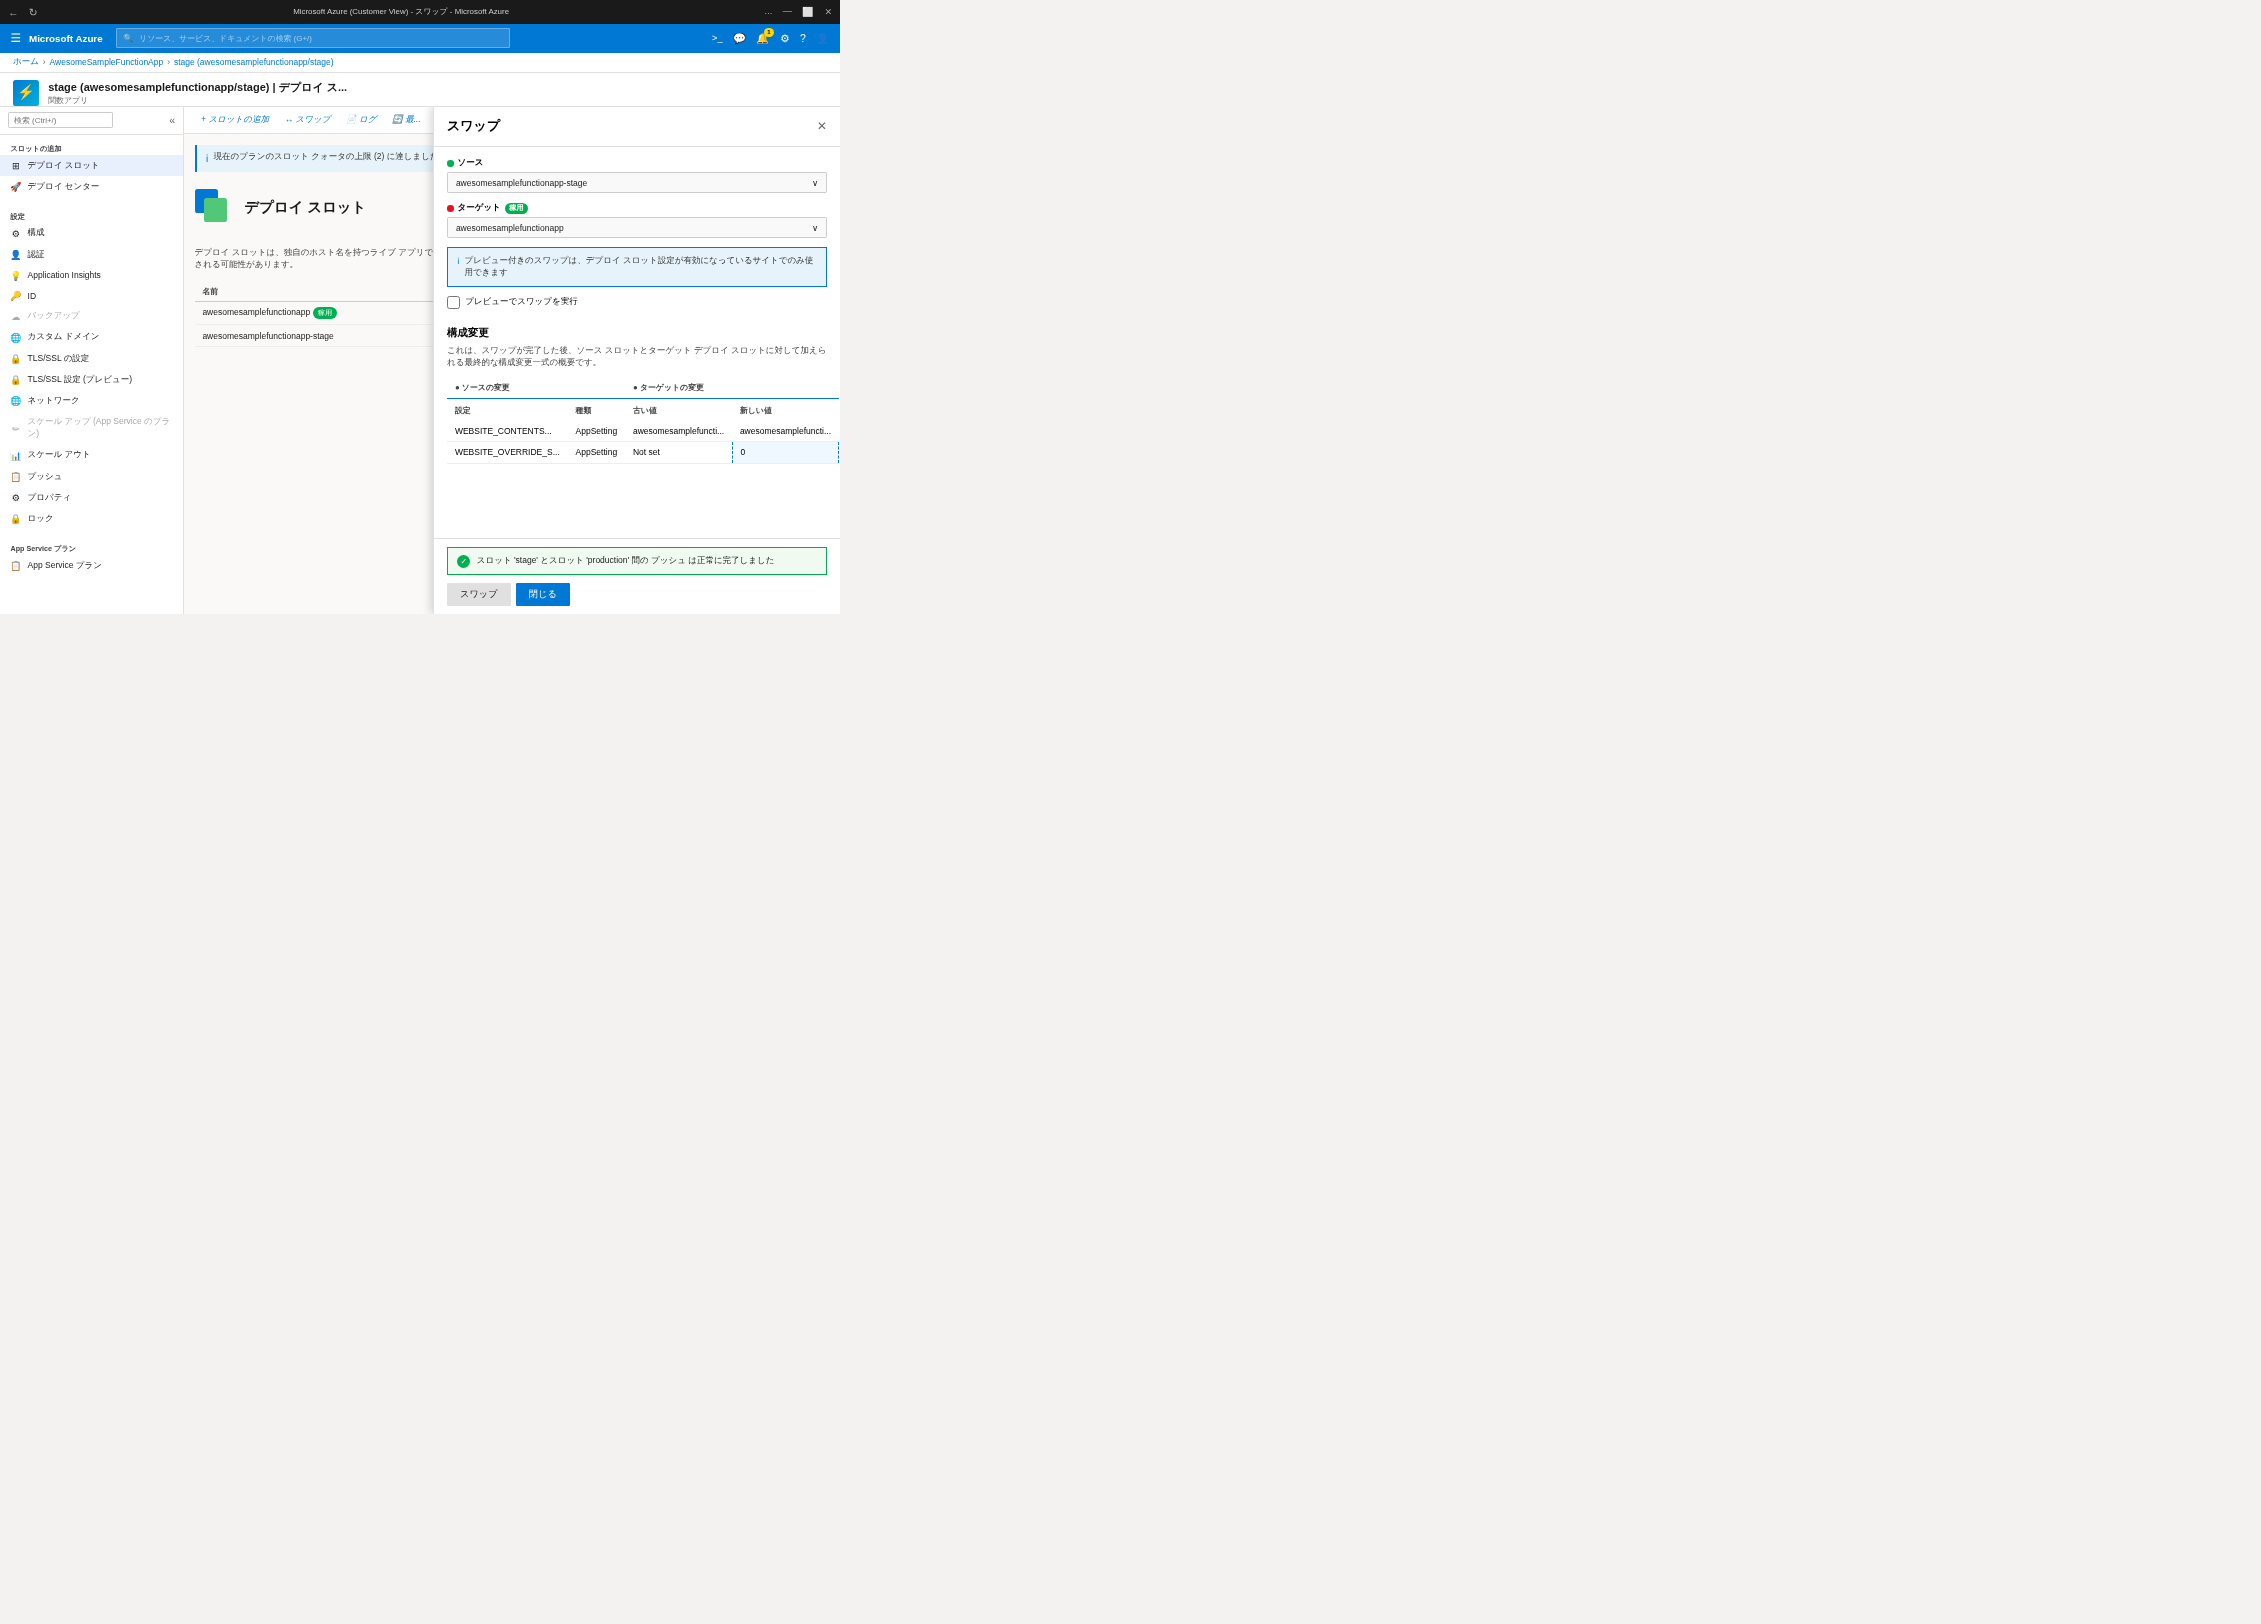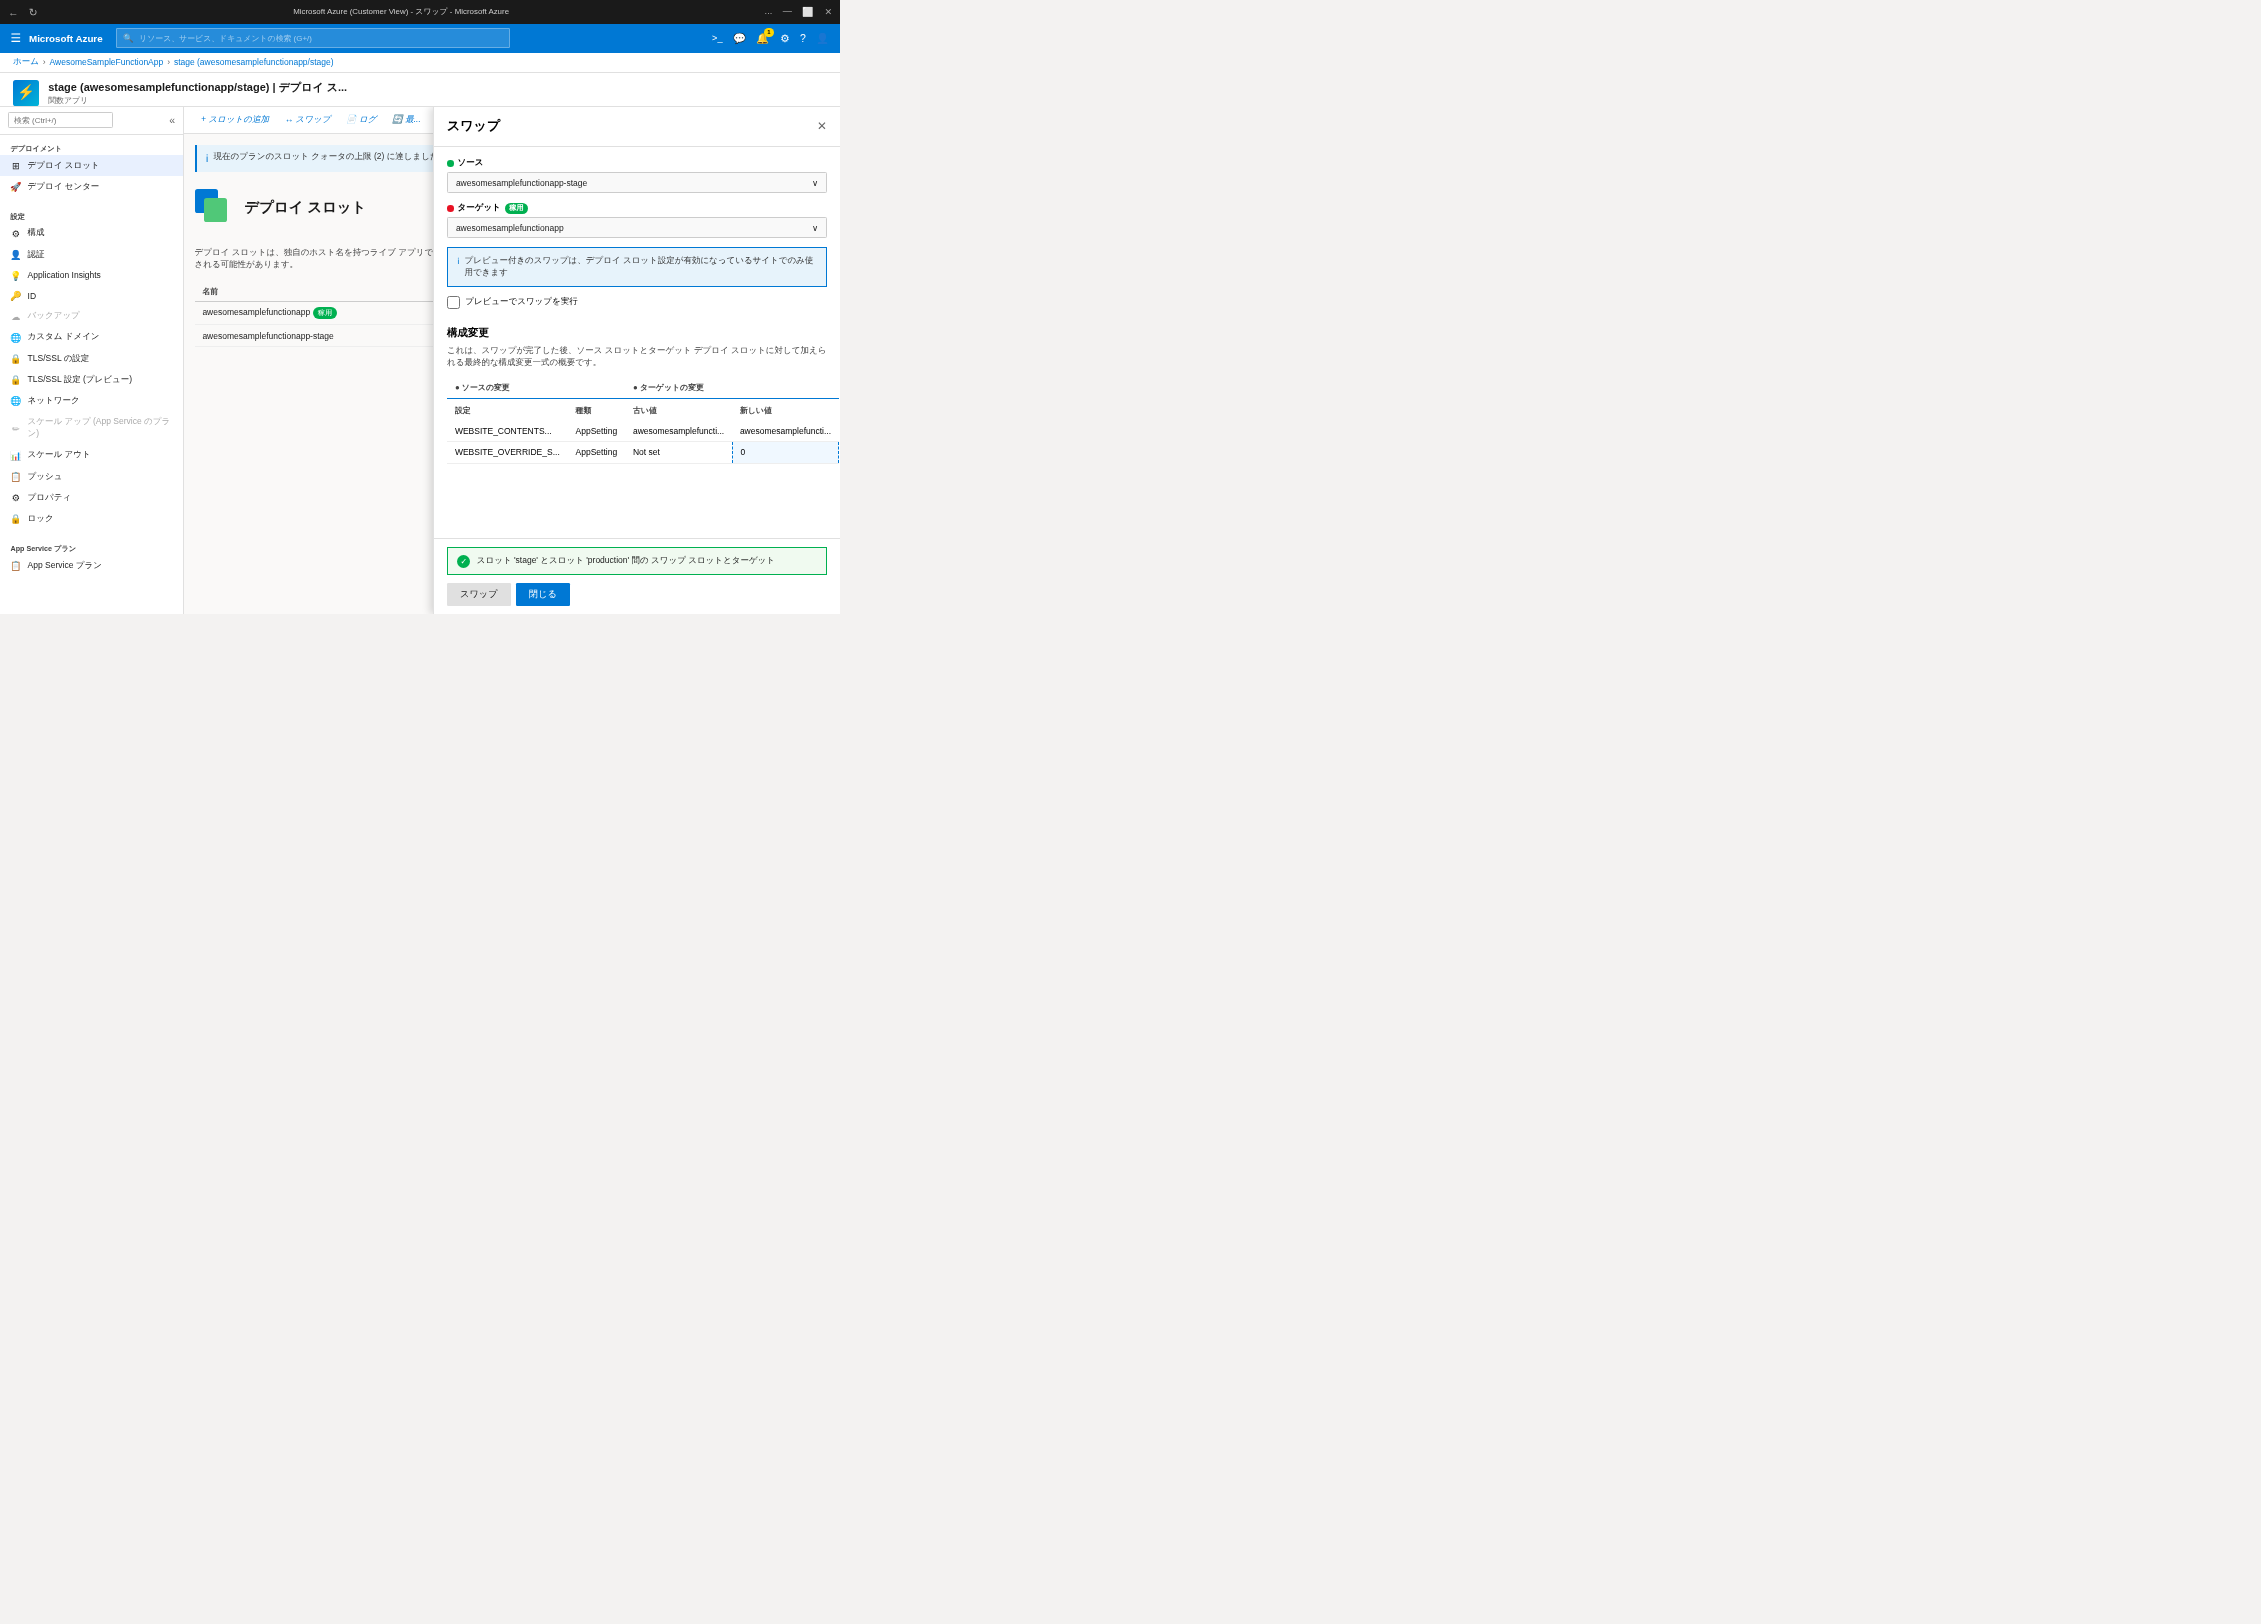--- a/index.html
+++ b/index.html
@@ -368,21 +368,21 @@
 
 <div class="main-layout">
 
   <div class="sidebar">
     <div class="sidebar-search">
       <input type="text" placeholder="検索 (Ctrl+/)" style="">
       <span class="sidebar-collapse">«</span>
     </div>
 
     <div class="sidebar-section">
-      <div class="sidebar-section-title">デプロイメント</div>
+      <div class="sidebar-section-title">スロットの追加</div>
       <div class="sidebar-item active">
         <span class="item-icon">⊞</span>
         <span>デプロイ スロット</span>
       </div>
       <div class="sidebar-item">
         <span class="item-icon">🚀</span>
         <span>デプロイ センター</span>
       </div>
     </div>
 
@@ -569,21 +569,21 @@
               <td>Not set</td>
               <td class="highlight-cell">0</td>
             </tr>
           </tbody>
         </table>
       </div>
 
       <div class="swap-footer">
         <div class="success-banner">
           <div class="check-circle">✓</div>
-          <span>スロット 'stage' とスロット 'production' 間の スワップ スロットとターゲット</span>
+          <span>スロット 'stage' とスロット 'production' 間の プッシュ は正常に完了しました</span>
         </div>
         <div class="footer-btns">
           <button class="btn-secondary">スワップ</button>
           <button class="btn-primary">閉じる</button>
         </div>
       </div>
     </div>
   </div>
 </div>
 

